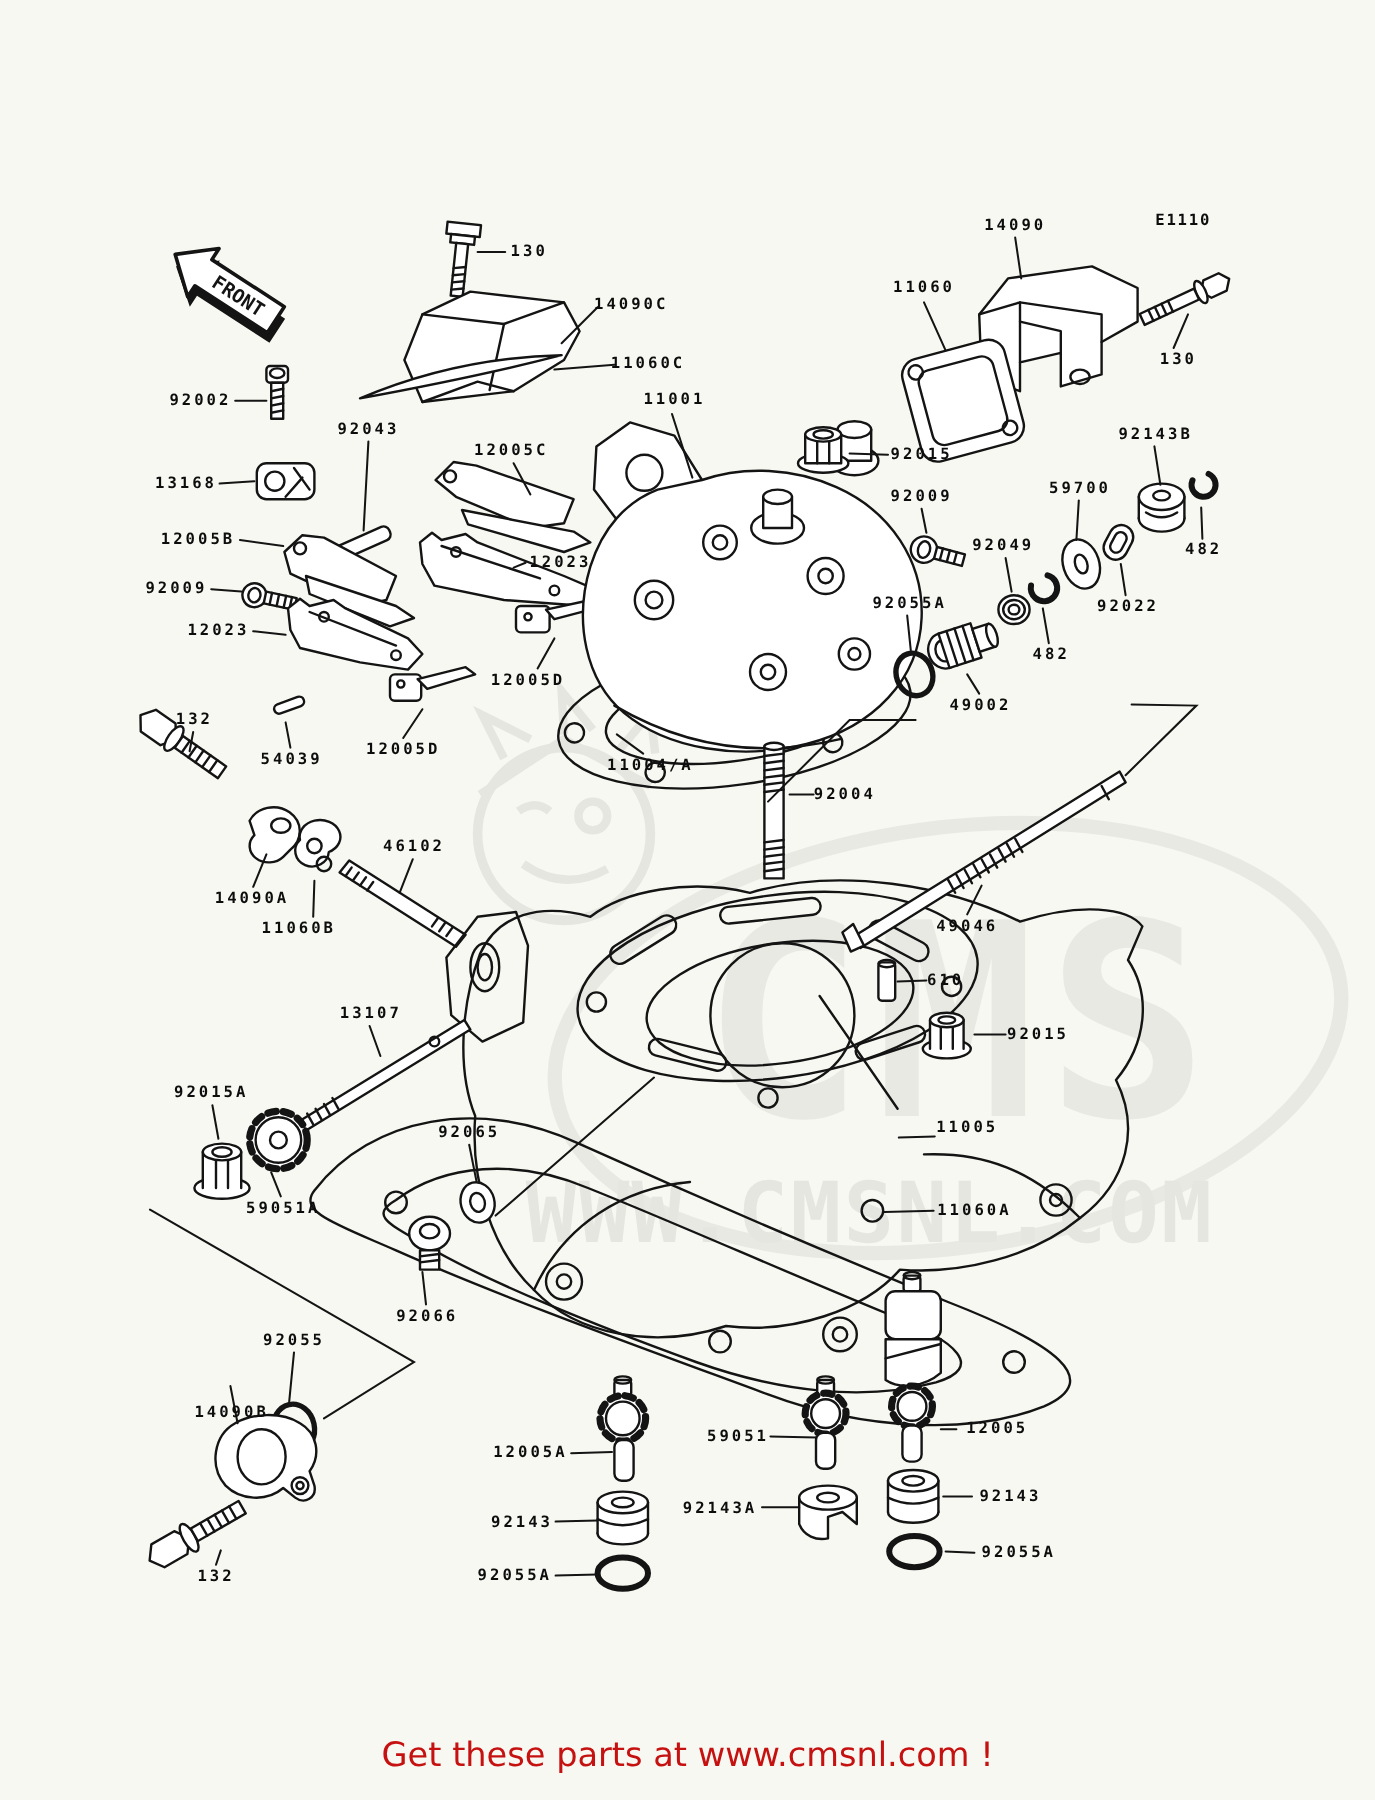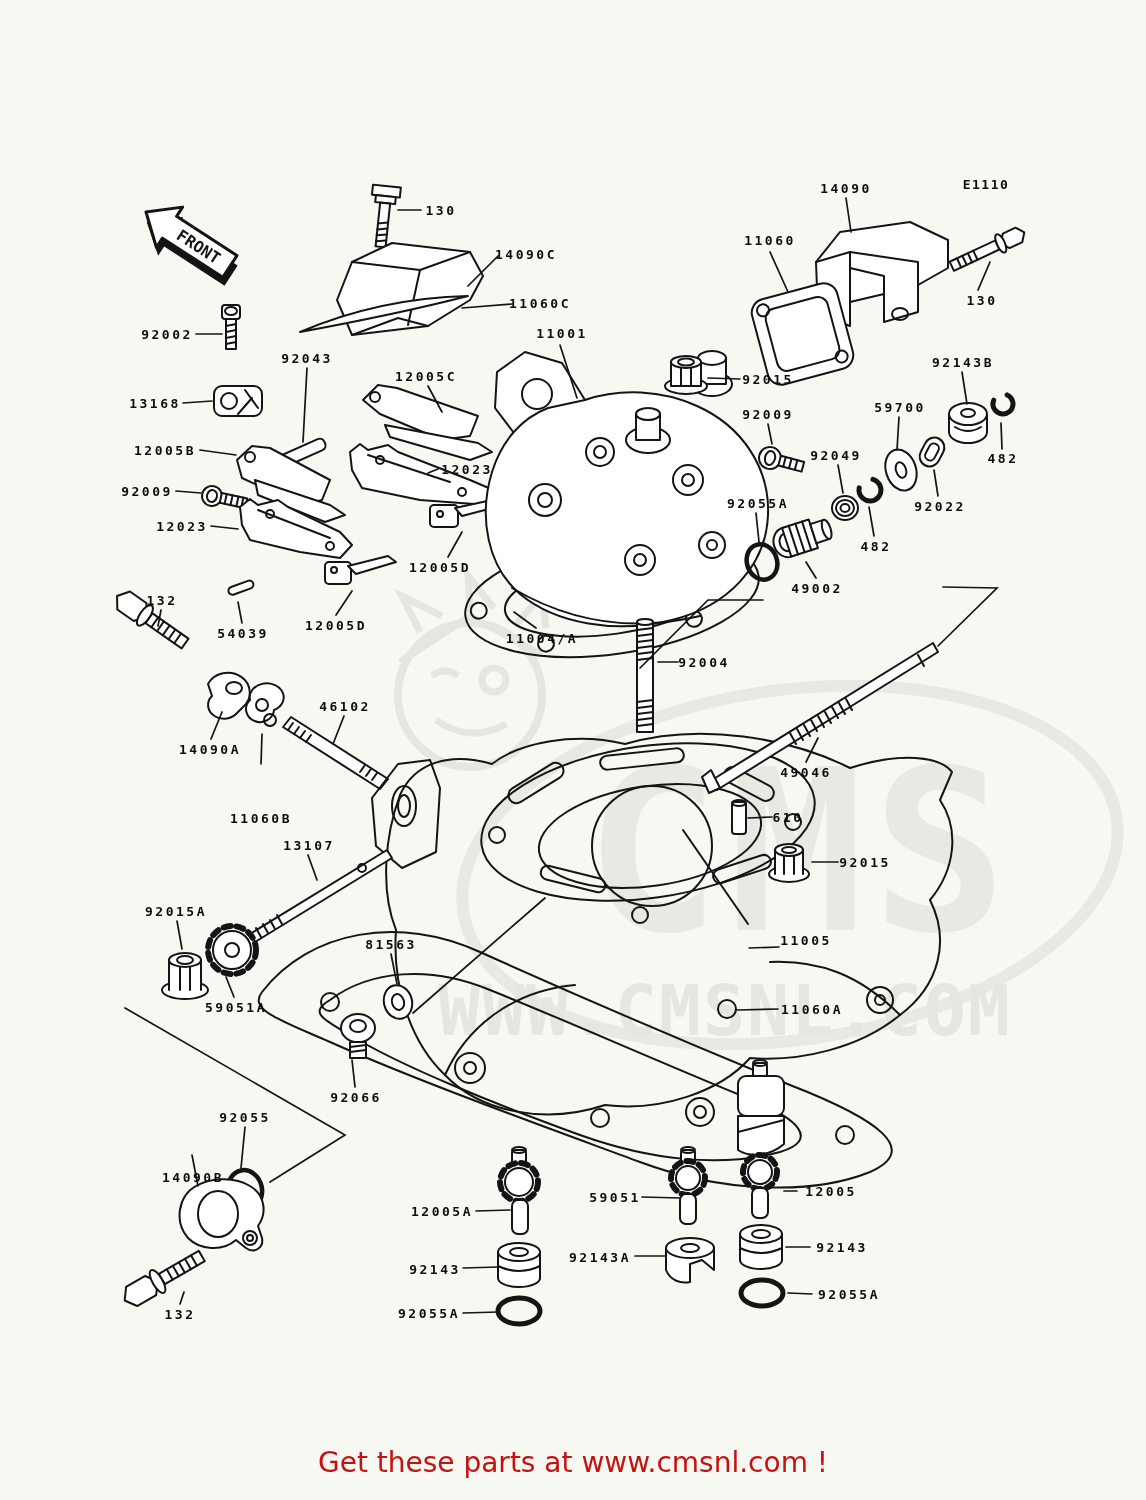--- a/index.html
+++ b/index.html
@@ -578,26 +578,26 @@
       <div class="part-label" style="left: 440px; top: 567px;">12005D</div>
       <div class="part-label" style="left: 817px; top: 588px;">49002</div>
       <div class="part-label" style="left: 162px; top: 600px;">132</div>
       <div class="part-label" style="left: 243px; top: 633px;">54039</div>
       <div class="part-label" style="left: 336px; top: 625px;">12005D</div>
       <div class="part-label" style="left: 542px; top: 638px;">11004/A</div>
       <div class="part-label" style="left: 704px; top: 662px;">92004</div>
       <div class="part-label" style="left: 345px; top: 706px; text-align: right;">46102</div>
       <div class="part-label" style="left: 210px; top: 749px;">14090A</div>
       <div class="part-label" style="left: 806px; top: 772px;">49046</div>
-      <div class="part-label" style="left: 261px; top: 774px; margin-top: 44px;">11060B</div>
+      <div class="part-label" style="left: 249px; top: 774px;">11060B</div>
       <div class="part-label" style="left: 788px; top: 817px;">610</div>
       <div class="part-label" style="left: 309px; top: 845px;">13107</div>
       <div class="part-label" style="left: 865px; top: 862px;">92015</div>
       <div class="part-label" style="left: 176px; top: 911px;">92015A</div>
-      <div class="part-label" style="left: 391px; top: 944px;">81563</div>
+      <div class="part-label" style="left: 391px; top: 944px;">92065</div>
       <div class="part-label" style="left: 236px; top: 1007px;">59051A</div>
       <div class="part-label" style="left: 806px; top: 940px;">11005</div>
       <div class="part-label" style="left: 356px; top: 1097px;">92066</div>
       <div class="part-label" style="left: 812px; top: 1009px;">11060A</div>
       <div class="part-label" style="left: 245px; top: 1117px;">92055</div>
       <div class="part-label" style="left: 193px; top: 1145px; margin-top: 32px;">14090B</div>
       <div class="part-label" style="left: 442px; top: 1211px;">12005A</div>
       <div class="part-label" style="left: 615px; top: 1197px;">59051</div>
       <div class="part-label" style="left: 831px; top: 1191px;">12005</div>
       <div class="part-label" style="left: 435px; top: 1269px;">92143</div>

